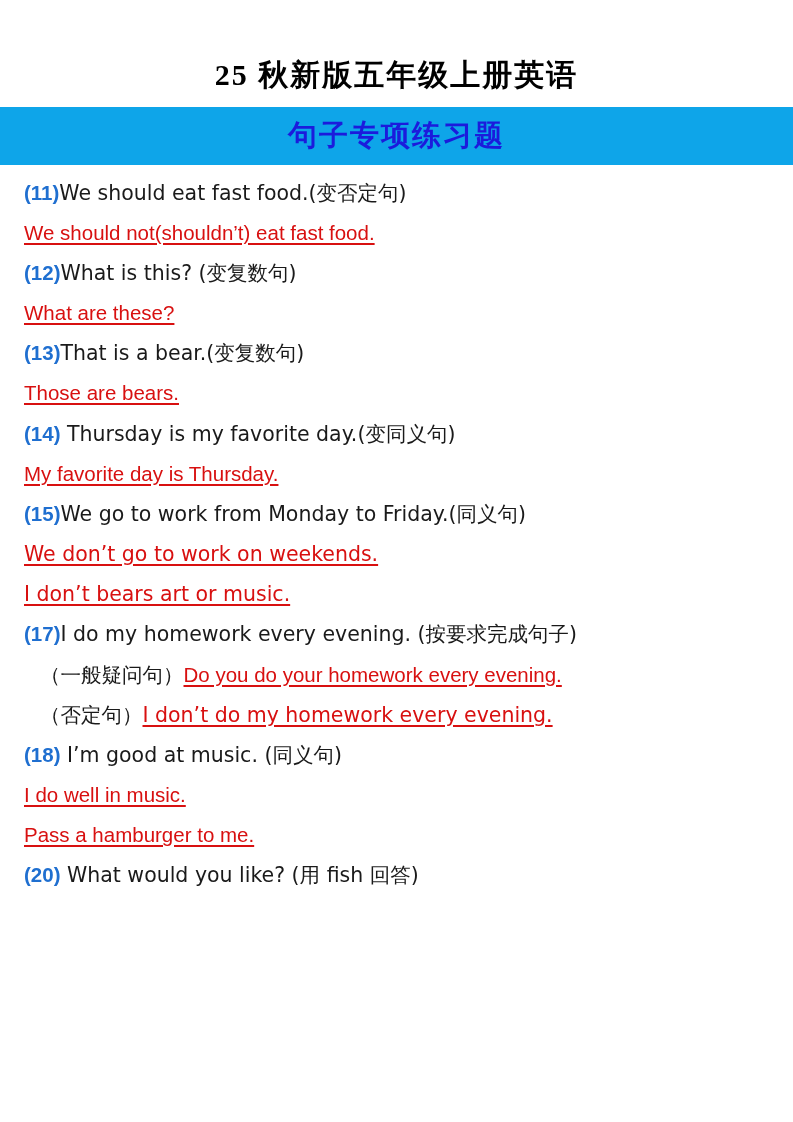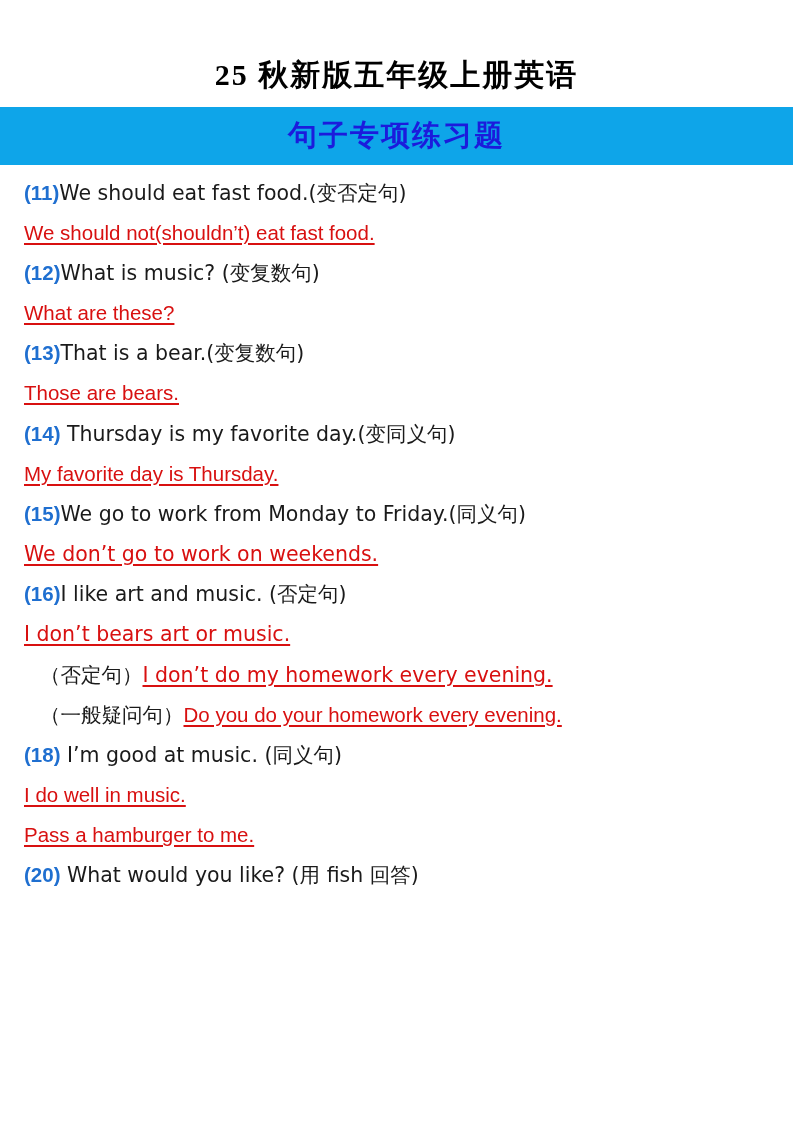--- a/index.html
+++ b/index.html
@@ -92,21 +92,21 @@
   <div class="content">
 
     <div class="line">
       <span class="q-num">(11)</span><span class="cjk">We should eat fast food.(变否定句)</span>
     </div>
     <div class="answer-line">
       <span class="answer">We should not(shouldn’t) eat fast food.</span>
     </div>
 
     <div class="line">
-      <span class="q-num">(12)</span><span class="cjk">What is music? (变复数句)</span>
+      <span class="q-num">(12)</span><span class="cjk">What is this? (变复数句)</span>
     </div>
     <div class="answer-line">
       <span class="answer">What are these?</span>
     </div>
 
     <div class="line">
       <span class="q-num">(13)</span><span class="cjk">That is a bear.(变复数句)</span>
     </div>
     <div class="answer-line">
       <span class="answer">Those are bears.</span>
@@ -119,32 +119,32 @@
       <span class="answer">My favorite day is Thursday.</span>
     </div>
 
     <div class="line">
       <span class="q-num">(15)</span><span class="cjk">We go to work from Monday to Friday.(同义句)</span>
     </div>
     <div class="answer-line">
       <span class="answer cjk">We don’t go to work on weekends.</span>
     </div>
 
-    <div class="line">
-      <span class="q-num">(16)</span><span class="cjk">I like art and music. (否定句)</span>
-    </div>
     <div class="answer-line">
       <span class="answer cjk">I don’t bears art or music.</span>
     </div>
 
-    <div class="answer-line indent">
-      <span class="inline-prompt cjk">（否定句）</span><span class="answer cjk">I don’t do my homework every evening.</span>
+    <div class="line">
+      <span class="q-num">(17)</span><span class="cjk">I do my homework every evening. (按要求完成句子)</span>
     </div>
     <div class="answer-line indent">
       <span class="inline-prompt cjk">（一般疑问句）</span><span class="answer">Do you do your homework every evening.</span>
+    </div>
+    <div class="answer-line indent">
+      <span class="inline-prompt cjk">（否定句）</span><span class="answer cjk">I don’t do my homework every evening.</span>
     </div>
 
     <div class="line">
       <span class="q-num">(18)</span><span class="cjk"> I’m good at music. (同义句)</span>
     </div>
     <div class="answer-line">
       <span class="answer">I do well in music.</span>
     </div>
 
     <div class="answer-line">

